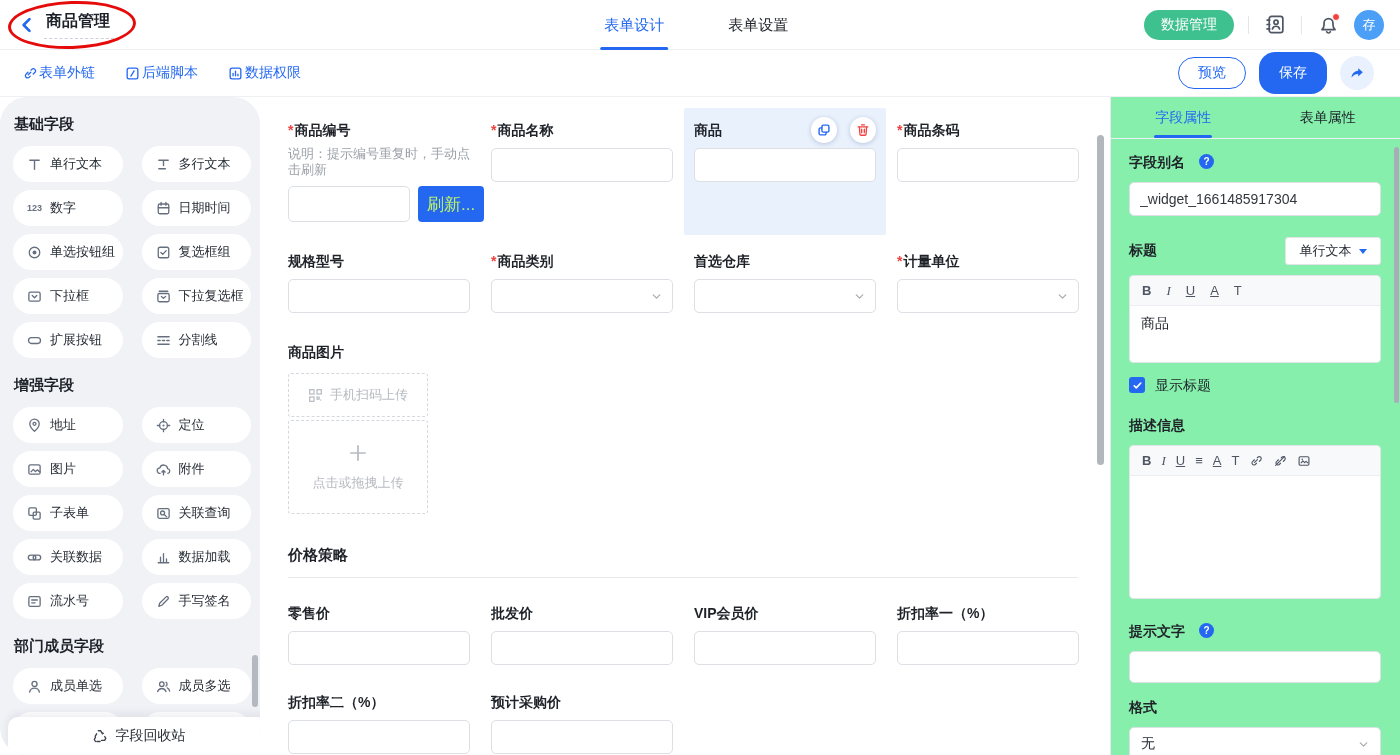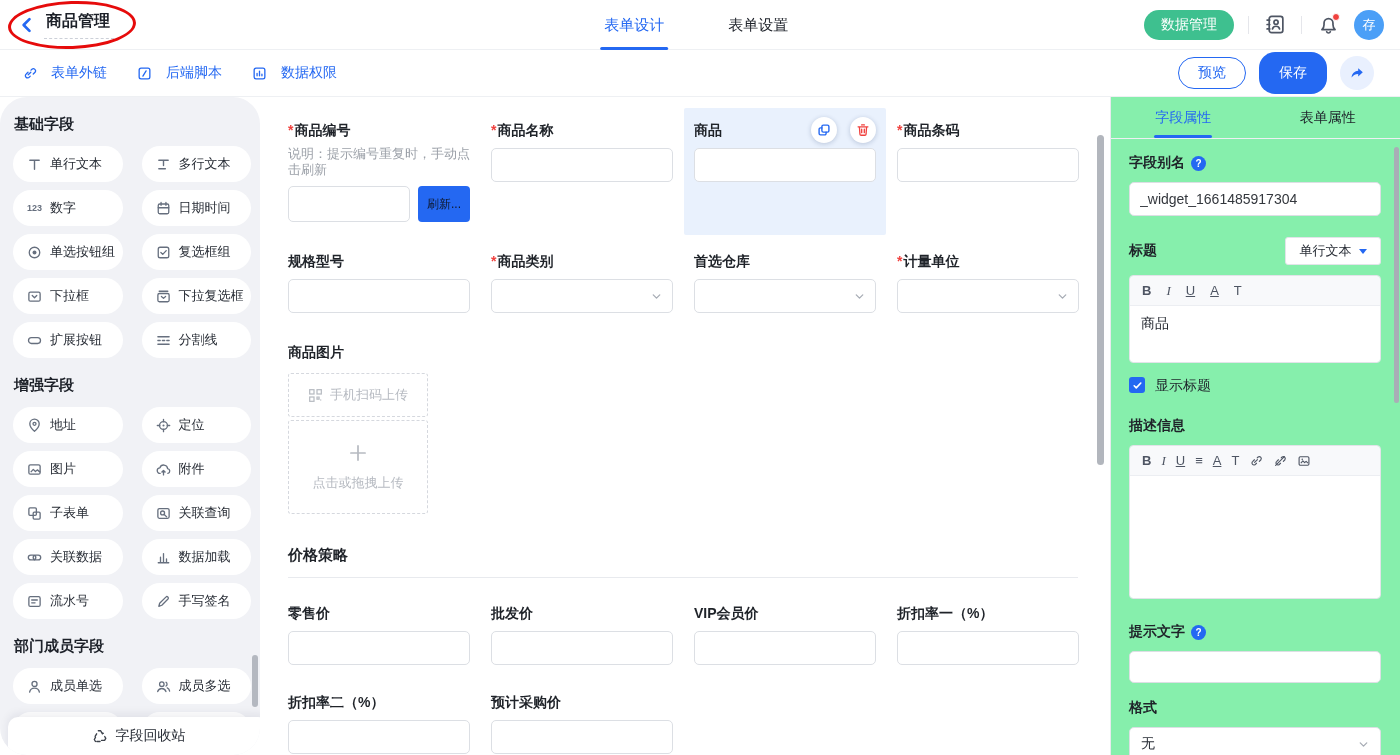--- a/index.html
+++ b/index.html
@@ -20,21 +20,21 @@
   .tb-right { margin-left:auto; display:flex; align-items:center; gap:14px; }
   .btn-green { height:30px; padding:0 17px; border:none; border-radius:15px; background:#3ec08f; color:#fff; font-size:14px; cursor:pointer; }
   .vsep { width:1px; height:18px; background:#e5e6eb; }
   .hicon { width:24px; height:24px; color:#4e5563; position:relative; cursor:pointer; display:flex; align-items:center; justify-content:center; }
   .red-dot { position:absolute; top:0; right:0; width:8px; height:8px; background:#f0413e; border-radius:50%; border:1.5px solid #fff; }
   .avatar { width:30px; height:30px; border-radius:50%; background:#4b9ff7; color:#fff; font-size:13px; display:flex; align-items:center; justify-content:center; cursor:pointer; }
 
   
   .subbar { height:47px; border-bottom:1px solid #eef0f3; display:flex; align-items:center; padding:0 26px 0 22px; background:#fff; }
   .sb-links { display:flex; align-items:center; gap:30px; }
-  .sb-link { display:flex; align-items:center; gap:14px; color:#2468f2; font-size:14px; cursor:pointer; }
+  .sb-link { display:flex; align-items:center; gap:2px; color:#2468f2; font-size:14px; cursor:pointer; }
   .sb-right { margin-left:auto; display:flex; align-items:center; gap:13px; }
   .btn-outline { height:32px; width:68px; border-radius:16px; border:1px solid #2468f2; color:#2468f2; background:#fff; font-size:14px; cursor:pointer; }
   .btn-primary { height:42px; width:68px; border-radius:16px; border:none; color:#fff; background:#2468f2; font-size:14px; cursor:pointer; }
   .btn-share { width:34px; height:34px; border-radius:50%; border:none; background:#e9f0fe; display:flex; align-items:center; justify-content:center; cursor:pointer; }
 
   
   .content { display:flex; height:658px; }
 
   
   .sidebar { position:relative; width:260px; background:#f1f2f6; overflow:hidden; flex:none;border-radius:27px; }
@@ -53,21 +53,21 @@
   .row1 { margin-bottom:30px; }
   .row2 { margin-bottom:30px; }
   .row4 { margin-bottom:28px; }
   .fcell { position:relative; }
   .flabel { font-size:14px; font-weight:bold; color:#1f2329; line-height:18px; margin-bottom:9px; display:flex; align-items:flex-start; }
   .req { color:#f0413e; margin-right:1px; }
   .fdesc { font-size:13px; color:#9ba0a8; line-height:16px; margin:-2px 0 8px; }
   .fin { width:100%; height:34px; border:1px solid #dcdfe4; border-radius:5px; background:#fff; padding:0 9px; font-size:14px; color:#1d2129; outline:none; }
   .inrow { display:flex; gap:8px; align-items:center; }
   .fin.small { width:122px; height:36px; }
-  .refresh { height:36px; padding:0 9px; background:#2468f2; color:#0f172a; border:none; border-radius:4px; font-size:12px; cursor:pointer; white-space:nowrap; }
+  .refresh { height:36px; padding:0 9px; background:#2468f2; color:#bef264; border:none; border-radius:4px; font-size:17px; cursor:pointer; white-space:nowrap; }
   .fselect { position:relative; width:100%; height:34px; border:1px solid #dcdfe4; border-radius:5px; background:#fff; display:flex; align-items:center; padding:0 9px; font-size:14px; cursor:pointer; }
   .fselect .chev { position:absolute; right:9px; color:#a7acb5; }
   .fcell.sel { background:#e9f1fd; margin:-13px -10px; padding:13px 10px; border-radius:2px; }
   .selhead { display:flex; align-items:flex-start; justify-content:space-between; }
   .selbtns { display:flex; gap:13px; margin-top:-4px; }
   .cbtn { width:26px; height:26px; border-radius:50%; border:none; background:#fff; box-shadow:0 1px 5px rgba(15,40,90,.22); display:flex; align-items:center; justify-content:center; cursor:pointer; }
   .imgfield { margin-bottom:32px; }
   .upbox { width:140px; }
   .upscan { height:44px; border:1px dashed #d5d8de; border-radius:3px; display:flex; align-items:center; justify-content:center; gap:7px; color:#b6bac1; font-size:13px; cursor:pointer; }
   .updrop { margin-top:3px; height:94px; border:1px dashed #d5d8de; border-radius:3px; display:flex; flex-direction:column; align-items:center; justify-content:center; gap:10px; color:#b6bac1; font-size:13px; cursor:pointer; }
@@ -76,21 +76,21 @@
   .hline { border-top:1px solid #e8eaee; }
   .canvas-scroll { position:absolute; right:6px; top:38px; width:7px; height:330px; background:#b2b6bd; border-radius:4px; }
 
   
   .panel { position:relative; width:290px; flex:none; background:#86efac; border-left:1px solid #e8eaee; overflow:hidden; }
   .p-tabs { height:42px; border-bottom:1px solid #eef0f3; display:flex; }
   .p-tab { flex:1; display:flex; align-items:center; justify-content:center; font-size:14px; color:#1d2129; cursor:pointer; position:relative; }
   .p-tab.active { color:#2468f2; }
   .p-tab.active::after { content:""; position:absolute; bottom:0; left:50%; transform:translateX(-50%); width:58px; height:3px; background:#2468f2; border-radius:2px; }
   .p-body { padding:15px 19px 0 18px; }
-  .p-label { font-size:14px; font-weight:bold; color:#1f2329; display:flex; align-items:center; gap:6px; }
+  .p-label { font-size:14px; font-weight:bold; color:#1f2329; display:flex; gap:14px; }
   .qicon { width:15px; height:15px; border-radius:50%; background:#2468f2; color:#fff; font-size:10px; font-weight:bold; display:flex; align-items:center; justify-content:center; cursor:pointer; }
   .p-input { width:100%; height:34px; border:1px solid #dcdfe4; border-radius:5px; padding:0 10px; font-size:14px; color:#33373d; outline:none; background:#fff; margin-top:10px; }
   .title-row { margin-top:21px; display:flex; align-items:center; justify-content:space-between; }
   .mini-select { height:28px; min-width:96px; border:1px solid #e2e4e9; border-radius:3px; display:flex; align-items:center; justify-content:center; gap:7px; font-size:13px; color:#272c35; padding:0 10px; cursor:pointer; background:#fff; }
   .caret-dn { width:0; height:0; border-left:4.5px solid transparent; border-right:4.5px solid transparent; border-top:5.5px solid #2468f2; }
   .editor { margin-top:10px; border:1px solid #e2e4e9; border-radius:4px; overflow:hidden; }
   .ed-toolbar { height:30px; background:#f8f9fb; border-bottom:1px solid #eceef2; display:flex; align-items:center; gap:15px; padding:0 12px; color:#4e5563; font-size:13px; }
   .ed-toolbar.tight { gap:10px; }
   .tool { cursor:pointer; line-height:1; }
   .tool.b { font-weight:bold; }

